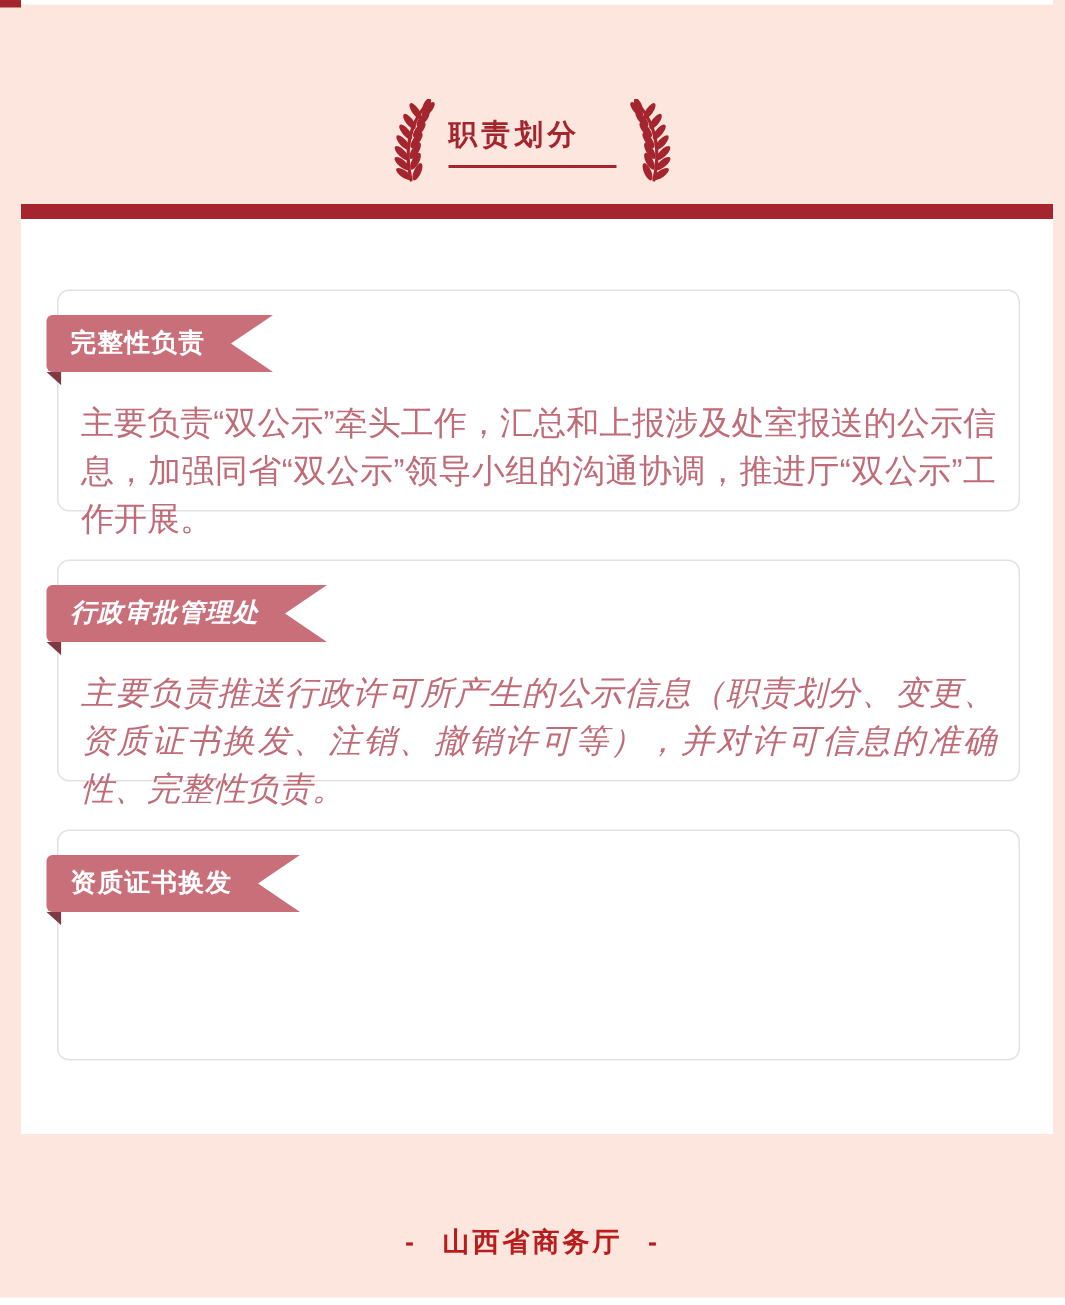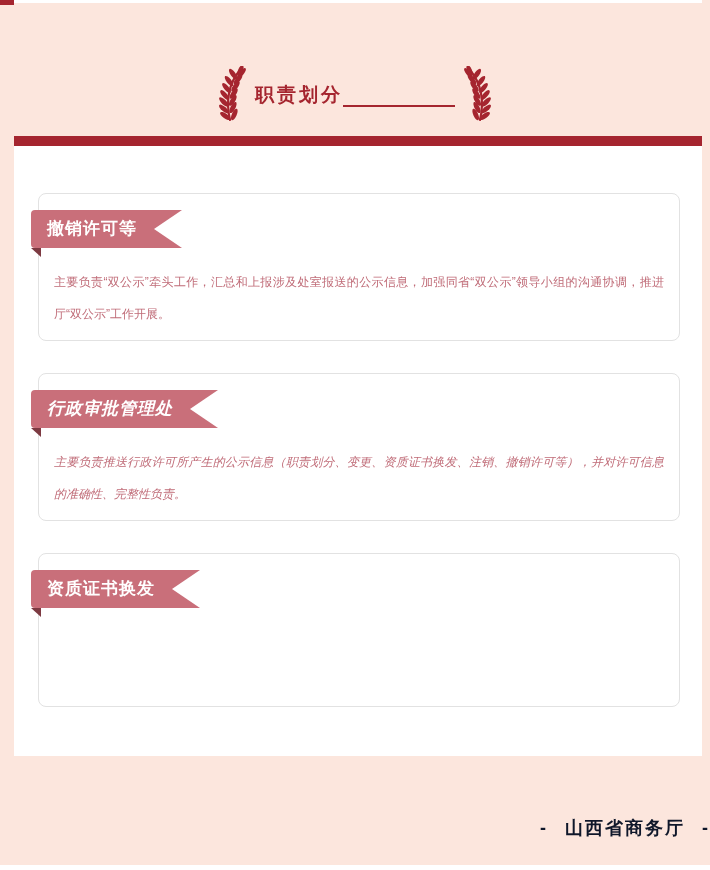--- a/index.html
+++ b/index.html
@@ -14,21 +14,21 @@
   .bottom-white-strip{position:absolute;bottom:0;left:0;width:710px;height:5px;background:#ffffff;}
 
   
   .section-header{
     position:absolute;top:62px;left:0;right:0;height:66px;
     display:flex;justify-content:center;align-items:center;gap:4px;
   }
   .laurel{width:32px;height:58px;color:#a5252f;display:inline-block;}
   .laurel svg{width:32px;height:58px;display:block;}
   .laurel.right svg{transform:scaleX(-1);}
-  .title-block{display:flex;flex-direction:row;align-items:flex-end;padding:0 4px;}
+  .title-block{display:flex;flex-direction:column;align-items:flex-start;padding:0 4px;}
   .section-title{
     font-size:19px;font-weight:bold;color:#a5252f;letter-spacing:3px;
     line-height:24px;white-space:nowrap;
   }
   .title-underline{width:112px;height:2px;background:#a5252f;margin-top:7px;}
 
   
   .divider-bar{position:absolute;top:136px;left:14px;width:688px;height:10px;background:#a5252f;}
   .content-panel{position:absolute;top:146px;left:14px;width:688px;height:610px;background:#ffffff;}
 
@@ -53,28 +53,28 @@
     content:"";position:absolute;right:0;top:0;width:0;height:0;
     border-top:19px solid transparent;border-bottom:19px solid transparent;
     border-right:28px solid #ffffff;
   }
   .ribbon-fold{
     position:absolute;left:0;top:38px;width:10px;height:9px;background:#7d3a42;
     clip-path:polygon(0 0,100% 0,100% 100%);
   }
   .card-body{
     position:absolute;top:72px;left:15px;right:15px;
-    font-size:12px;line-height:32px;color:#c06c78;
+    font-size:22px;line-height:32px;color:#c06c78;
     text-align:justify;
   }
 
   
   .footer-signature{
-    position:absolute;top:816px;left:0;right:0;text-align:right;
-    font-size:18px;font-weight:bold;color:#0f172a;
+    position:absolute;top:816px;left:0;right:0;text-align:center;
+    font-size:18px;font-weight:bold;color:#b91c1c;
     letter-spacing:2px;word-spacing:10px;line-height:24px;
   }
   .svg-defs{position:absolute;width:0;height:0;overflow:hidden;}
 </style>
 </head>
 <body>
 
 <svg class="svg-defs" aria-hidden="true">
   <defs>
     <symbol id="laurel-branch" viewBox="0 0 32 58">
@@ -121,21 +121,21 @@
         </svg>
     </span>
   </div>
 
   <div class="divider-bar"></div>
 
   <div class="content-panel">
 
     <div class="card card1">
       <div class="ribbon-wrap">
-        <div class="ribbon">撤销许可等</div>
+        <div class="ribbon">完整性负责</div>
         <div class="ribbon-fold"></div>
       </div>
       <div class="card-body">主要负责“双公示”牵头工作，汇总和上报涉及处室报送的公示信息，加强同省“双公示”领导小组的沟通协调，推进厅“双公示”工作开展。</div>
     </div>
 
     <div class="card card2">
       <div class="ribbon-wrap">
         <div class="ribbon">行政审批管理处</div>
         <div class="ribbon-fold"></div>
       </div>

